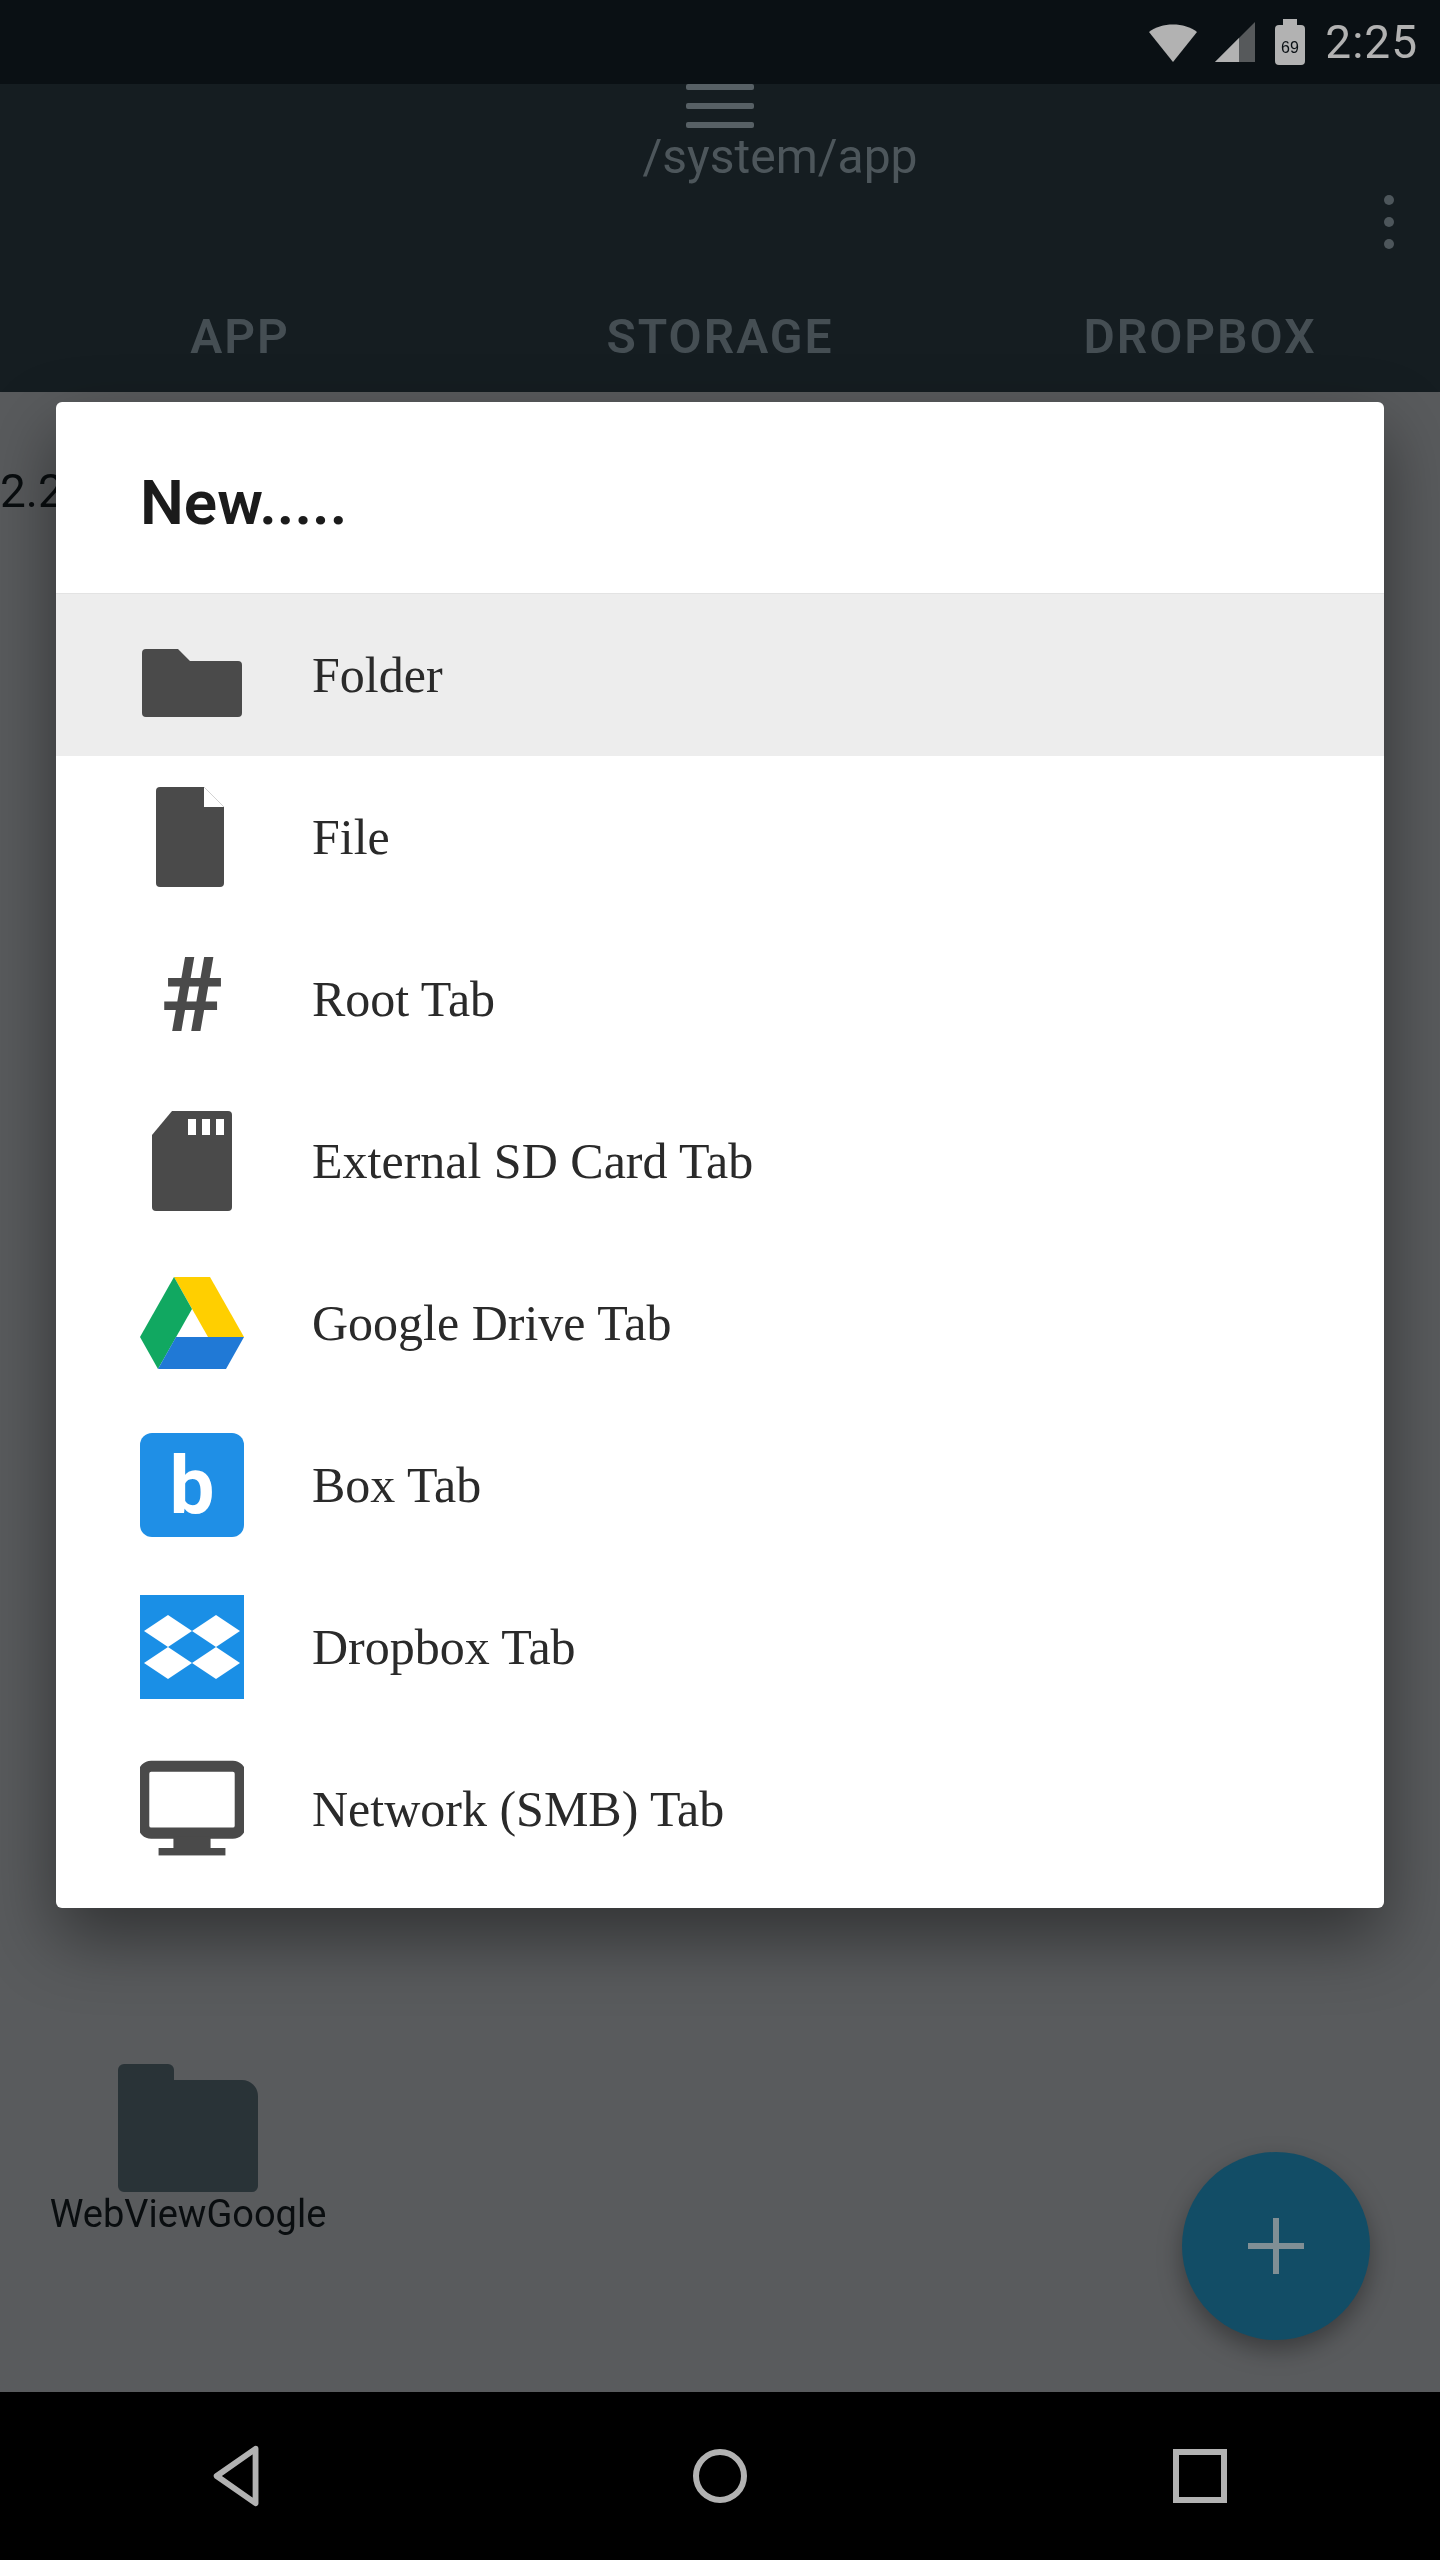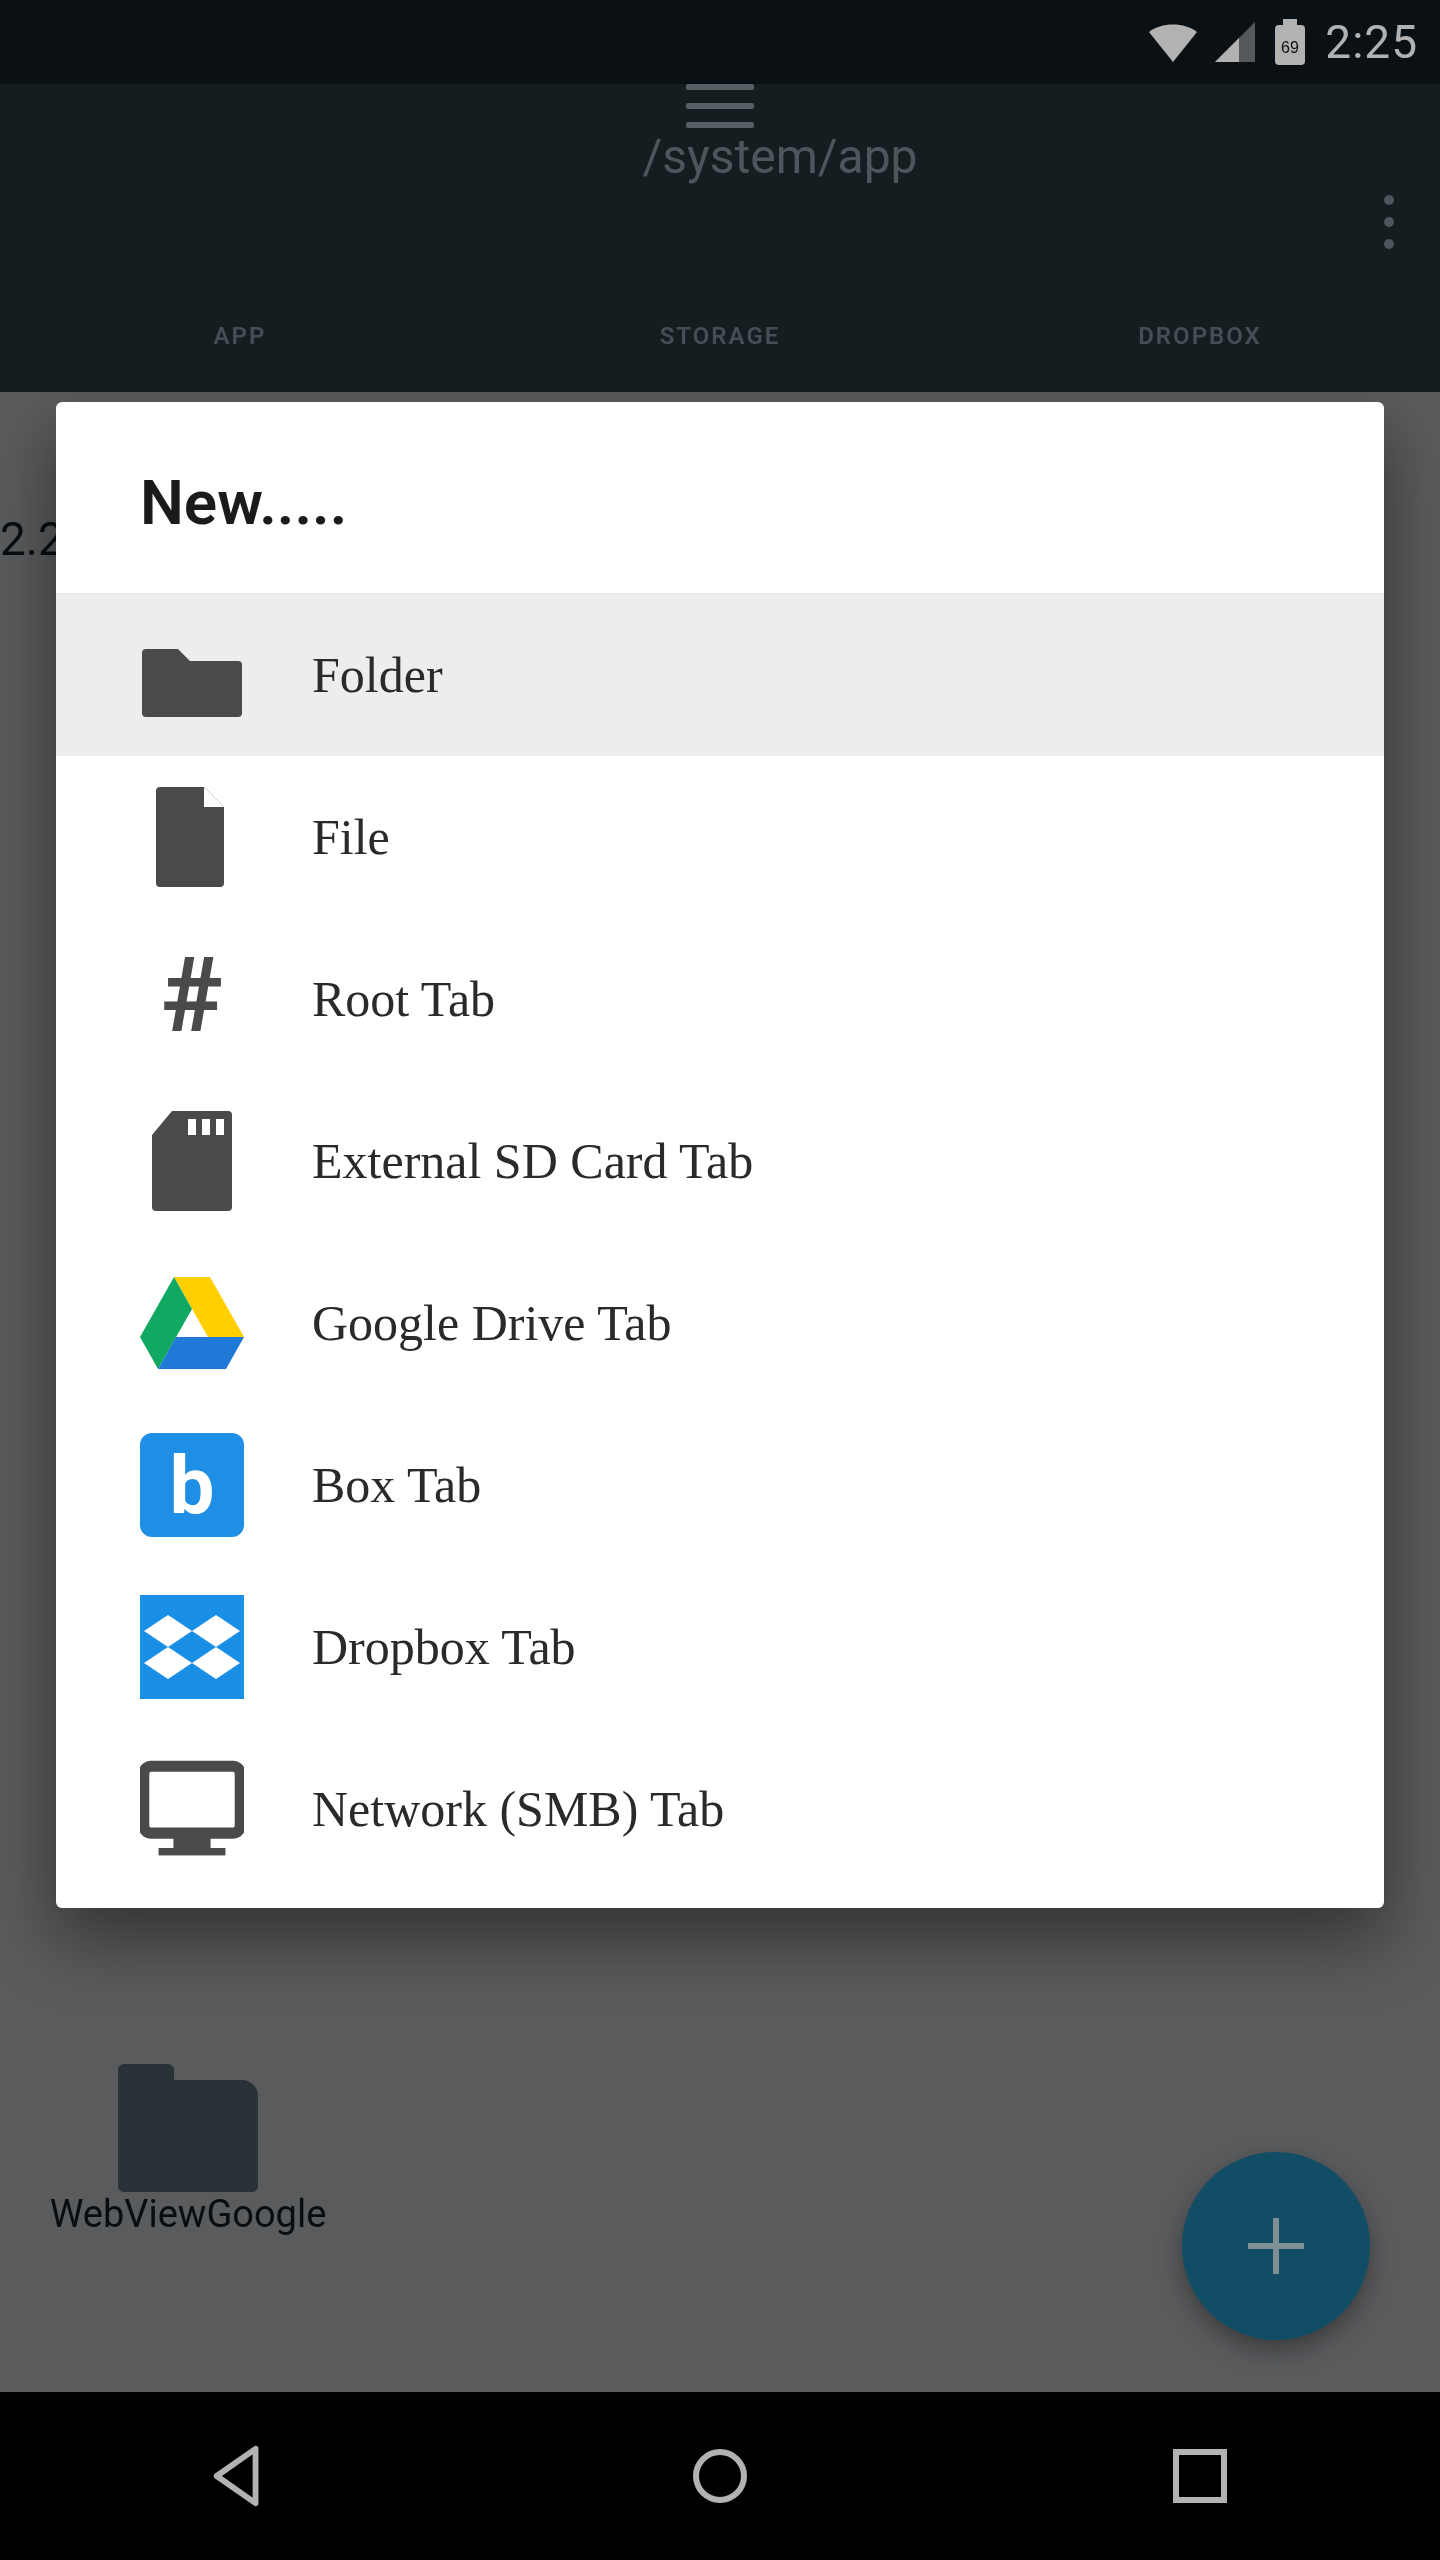--- a/index.html
+++ b/index.html
@@ -14,34 +14,34 @@
   
   .appbar-wrap { background:#1f2a30; }
   .appbar { height:196px; display:flex; align-items:center; padding:0 36px; color:#7d8a91;flex-direction:column; }
   .hamburger { width:68px; height:44px; display:flex; flex-direction:column; justify-content:space-between; }
   .hamburger span { height:6px; background:#7d8a91; border-radius:2px; }
   .path { font-size:48px; margin-left:120px; color:#6f7c83; }
   .kebab { margin-left:auto; display:flex; flex-direction:column; gap:12px; align-items:center; padding:10px; }
   .kebab span { width:10px; height:10px; border-radius:50%; background:#6f7c83; }
 
   .tabs { display:flex; height:112px; }
-  .tab { flex:1; display:flex; align-items:center; justify-content:center; font-size:24px; font-weight:600; letter-spacing:2px; color:#637078; }
+  .tab { flex:1; display:flex; align-items:center; justify-content:center; font-size:48px; font-weight:600; letter-spacing:2px; color:#637078; }
 
   
   .content { position:relative; height: calc(2560px - 84px - 196px - 112px - 168px); background:#808386; overflow:hidden; }
   .grid-item { position:absolute; left:38px; width:300px; display:flex; flex-direction:column; align-items:center; }
   .grid-item .fld { width:140px; height:112px; background:#3b4950; border-radius:6px 16px 6px 6px; position:relative; }
   .grid-item .fld::before { content:""; position:absolute; top:-16px; left:0; width:56px; height:24px; background:#3b4950; border-radius:6px 6px 0 0; }
   .grid-item .lbl { font-size:38px; color:#0e1316; }
   .fab { position:absolute; right:70px; bottom:52px; width:188px; height:188px; border-radius:50%; background:#1a6f93; display:flex; align-items:center; justify-content:center; box-shadow:0 10px 24px rgba(0,0,0,.35); }
   .fab::before, .fab::after { content:""; position:absolute; background:#b8cdd6; }
   .fab::before { width:56px; height:6px; }
   .fab::after  { width:6px; height:56px; }
 
-  .leading-text { position:absolute; top:72px; left:0; font-size:46px; color:#0e1316;margin-top:48px; }
+  .leading-text { position:absolute; top:72px; left:0; font-size:46px; color:#0e1316; }
 
   
   .scrim { position:absolute; inset:0; background:rgba(0,0,0,0.30); }
 
   .dialog { position:absolute; top:402px; left:56px; right:56px; background:#fff; border-radius:6px; box-shadow:0 30px 70px rgba(0,0,0,.45); overflow:hidden; }
   .dialog-title { padding:64px 84px 54px; font-size:62px; font-weight:600; color:#1b1b1b; border-bottom:1px solid #e3e3e3; }
   .dlg-item { display:flex; align-items:center; height:162px; padding:0 84px; gap:68px; }
   .dlg-item.selected { background:#ededed; }
   .dlg-item .label { font-size:50px; color:#2a2a2a;font-family:Liberation Serif, serif; }
   .dlg-icon { width:104px; height:104px; display:flex; align-items:center; justify-content:center; }

